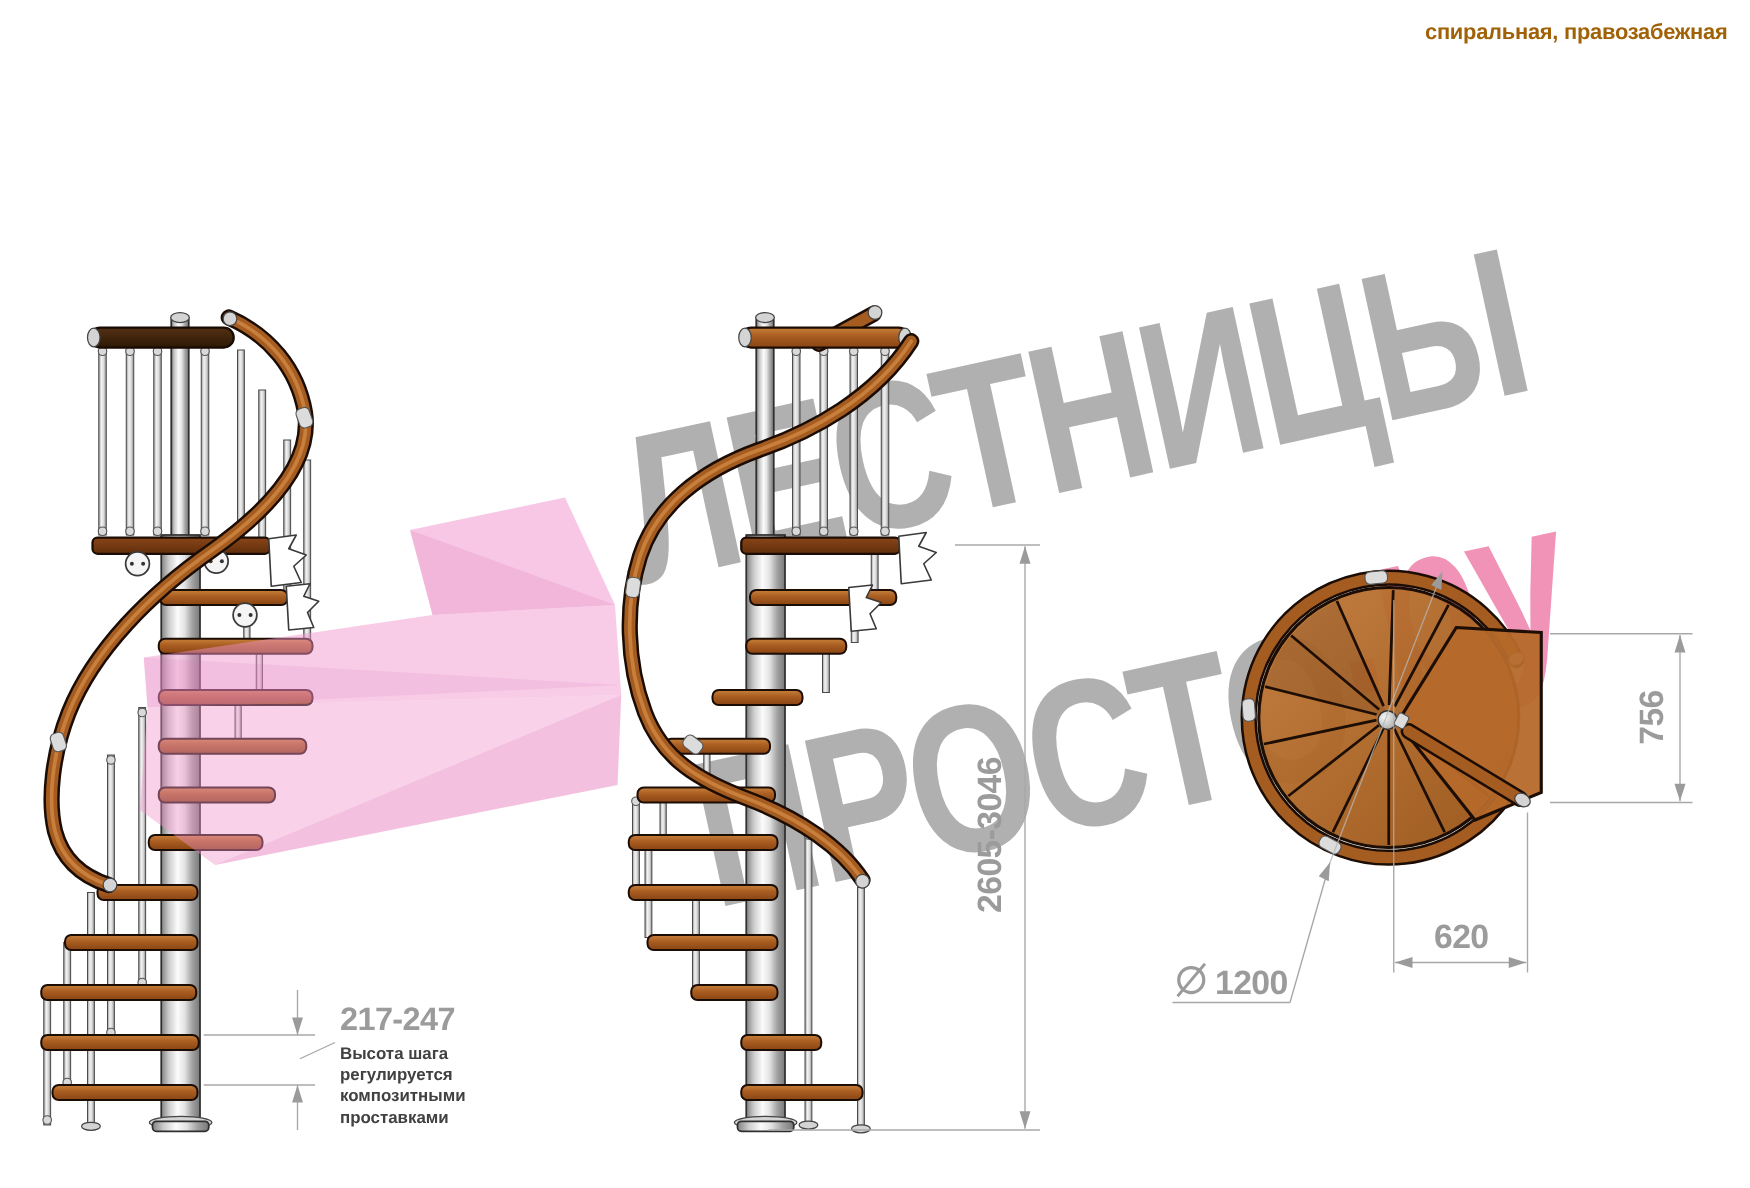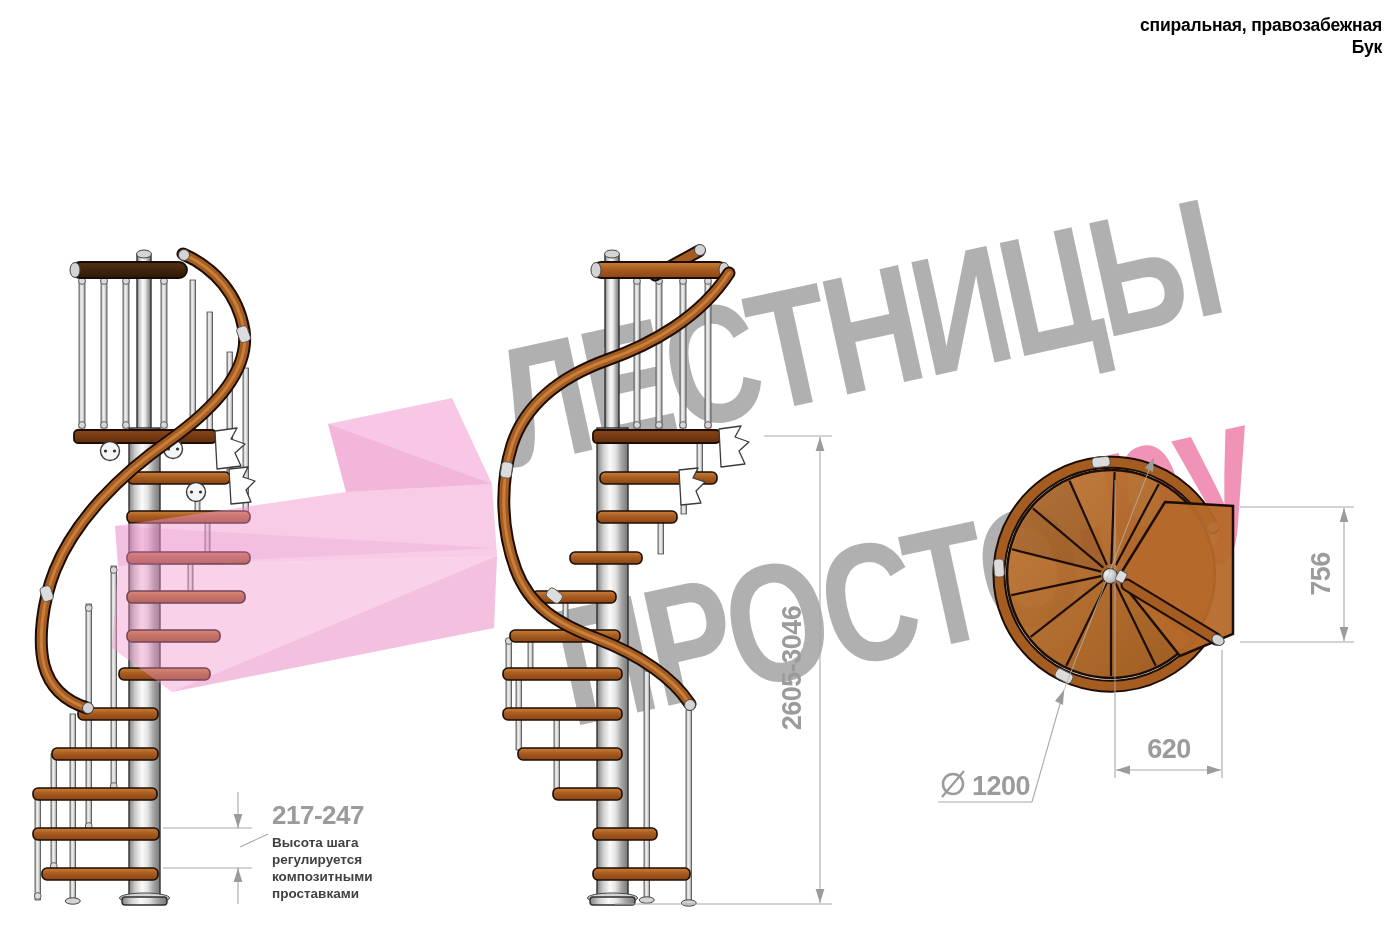--- a/index.html
+++ b/index.html
@@ -1,20 +1,20 @@
 <!DOCTYPE html>
 <html><head>
 <meta charset="utf-8">
 <style>
   html,body{margin:0;padding:0;background:#fff;}
   .canvas{position:relative;width:1400px;height:950px;background:#ffffff;overflow:hidden;
           font-family:"Liberation Sans","DejaVu Sans",sans-serif;}
   
   .header{position:absolute;top:14px;right:18px;text-align:right;z-index:6;
-          font-size:17.5px;line-height:22px;font-weight:bold;color:#000000;letter-spacing:-0.2px;}
+          font-size:17.5px;line-height:22px;font-weight:bold;color:#a16207;letter-spacing:-0.2px;}
   
   .watermark{position:absolute;left:430px;top:296px;z-index:1;white-space:nowrap;
              transform:rotate(-12.3deg) scaleX(0.78);transform-origin:0 0;
              font-weight:bold;font-size:168px;line-height:1.52;letter-spacing:-5px;
              color:rgba(162,162,162,0.85);}
   .wm-l1{margin-left:55px;}
   .wm-l2{margin-left:60px;}
   .wm-suffix{color:#f193b6;position:relative;top:-0.32em;font-size:1.06em;letter-spacing:-3px;}
   
   .draw-layer{position:absolute;left:0;top:0;z-index:2;}
@@ -365,16 +365,15 @@
     <polygon points="328,424 452,398 492,484 346,492" fill="rgba(240,148,205,0.52)"></polygon>
     <polygon points="328,424 492,484 346,492" fill="rgba(215,95,170,0.16)"></polygon>
     <polygon points="115,526 346,492 492,484 497,556 118,566" fill="rgba(240,148,205,0.48)"></polygon>
     <polygon points="115,526 497,548 118,566" fill="rgba(215,95,170,0.12)"></polygon>
     <polygon points="118,566 497,556 494,628 172,692 112,648" fill="rgba(240,148,205,0.42)"></polygon>
     <polygon points="497,556 494,628 172,692" fill="rgba(215,95,170,0.15)"></polygon>
   </svg>
 
   <div class="header">
     <div>спиральная, правозабежная</div>
-    <div>Бук</div>
   </div>
 
 </div>
 
 </body></html>

